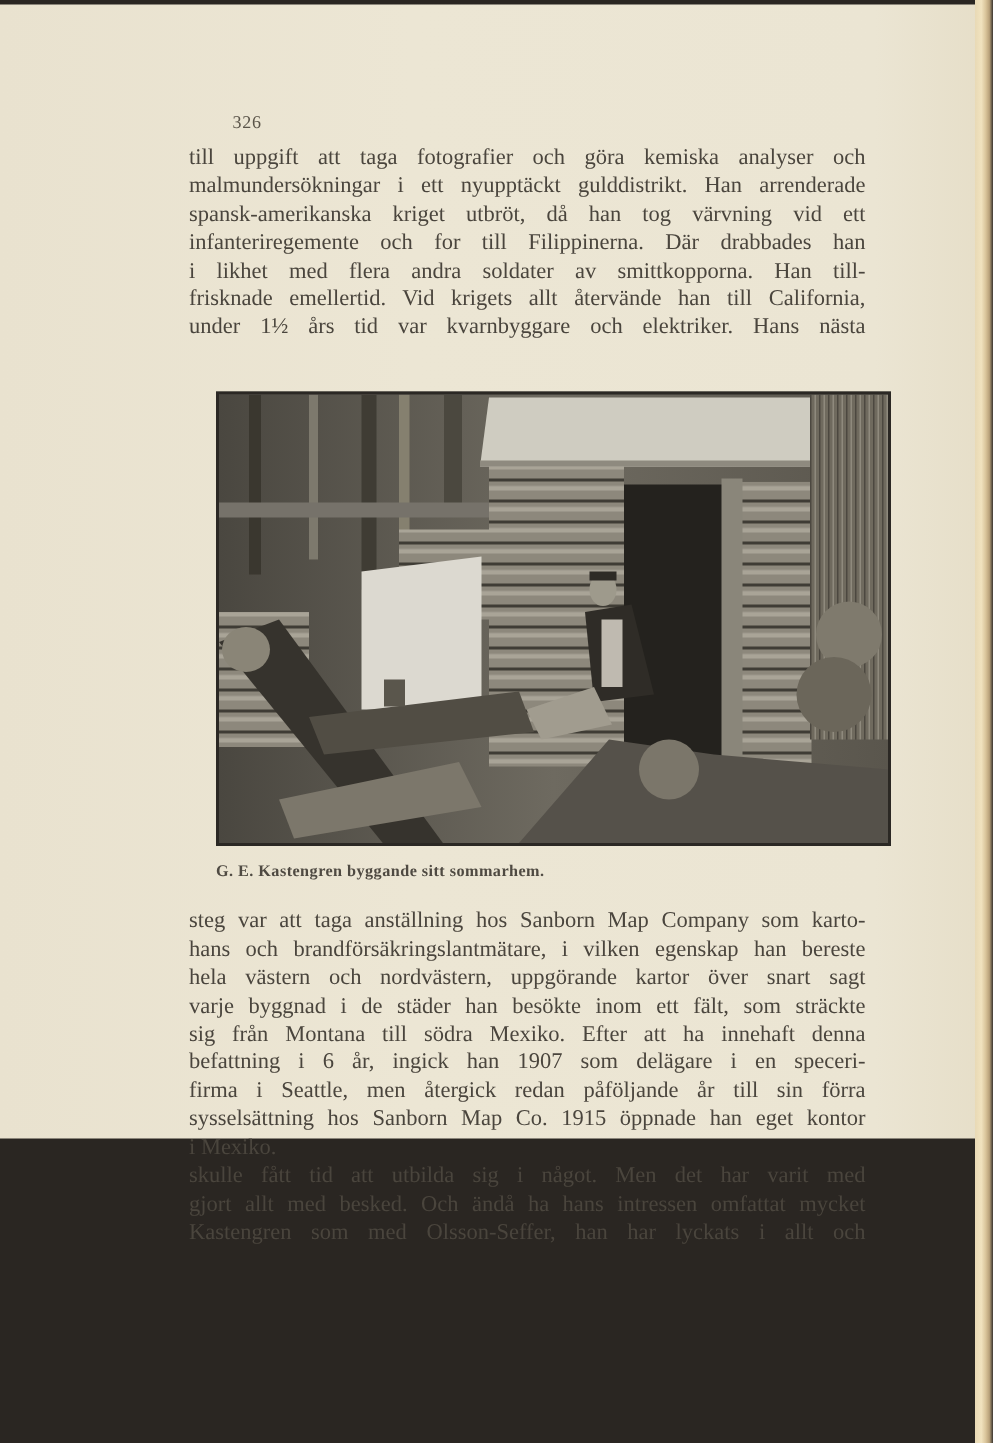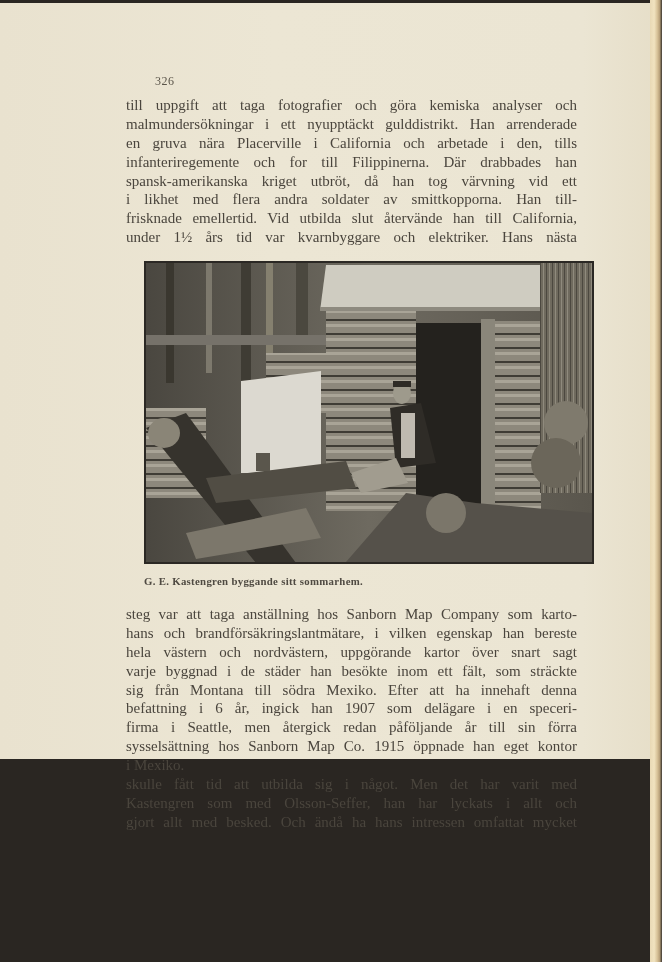--- a/index.html
+++ b/index.html
@@ -45,25 +45,24 @@
 </style>
 </head>
 <body>
 
 <div class="page">
   <div class="page-number">326</div>
 
   <div class="text-block block-top">
     <span class="line">till uppgift att taga fotografier och göra kemiska analyser och</span>
     <span class="line">malmundersökningar i ett nyupptäckt gulddistrikt. Han arrenderade</span>
-    <span class="line">en gruva nära Placerville i California och arbetade i den, tills</span>
+    <span class="line">spansk-amerikanska kriget utbröt, då han tog värvning vid ett</span>
     <span class="line">infanteriregemente och for till Filippinerna. Där drabbades han</span>
-    <span class="line">spansk-amerikanska kriget utbröt, då han tog värvning vid ett</span>
     <span class="line">i likhet med flera andra soldater av smittkopporna. Han till-</span>
-    <span class="line">frisknade emellertid. Vid utbilda slut återvände han till California,</span>
+    <span class="line">frisknade emellertid. Vid krigets allt återvände han till California,</span>
     <span class="line">under 1½ års tid var kvarnbyggare och elektriker. Hans nästa</span>
   </div>
 
   <div class="photo">
     <svg width="446" height="299" viewBox="0 0 446 299">
       <defs>
         <linearGradient id="forest" x1="0" y1="0" x2="1" y2="0">
           <stop offset="0" stop-color="#4a4740"></stop>
           <stop offset="0.5" stop-color="#6e6a60"></stop>
           <stop offset="1" stop-color="#5a564d"></stop>
@@ -129,17 +128,17 @@
     <span class="line">steg var att taga anställning hos Sanborn Map Company som karto-</span>
     <span class="line">hans och brandförsäkringslantmätare, i vilken egenskap han bereste</span>
     <span class="line">hela västern och nordvästern, uppgörande kartor över snart sagt</span>
     <span class="line">varje byggnad i de städer han besökte inom ett fält, som sträckte</span>
     <span class="line">sig från Montana till södra Mexiko. Efter att ha innehaft denna</span>
     <span class="line">befattning i 6 år, ingick han 1907 som delägare i en speceri-</span>
     <span class="line">firma i Seattle, men återgick redan påföljande år till sin förra</span>
     <span class="line">sysselsättning hos Sanborn Map Co. 1915 öppnade han eget kontor</span>
     <span class="line last">i Mexiko.</span>
     <span class="line">skulle fått tid att utbilda sig i något. Men det har varit med</span>
+    <span class="line">gjort allt med besked. Och ändå ha hans intressen omfattat mycket</span>
     <span class="line">Kastengren som med Olsson-Seffer, han har lyckats i allt och</span>
-    <span class="line">gjort allt med besked. Och ändå ha hans intressen omfattat mycket</span>
   </div>
 </div>
 <div class="page-edge"></div>
 
 </body></html>

